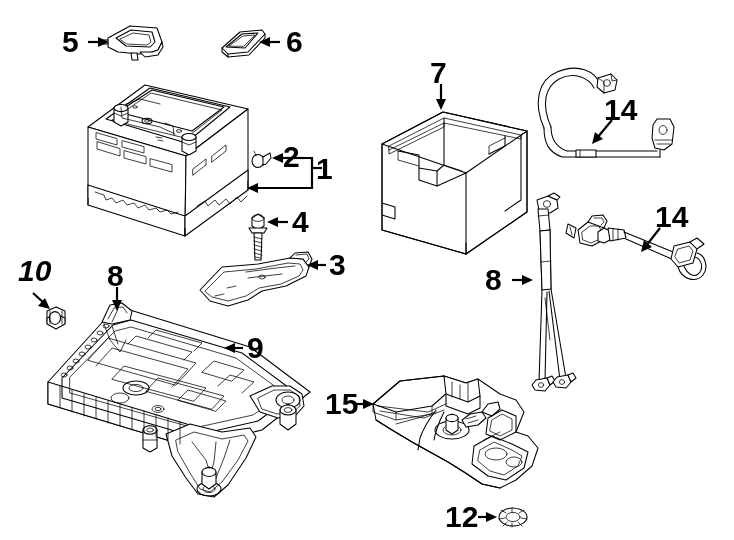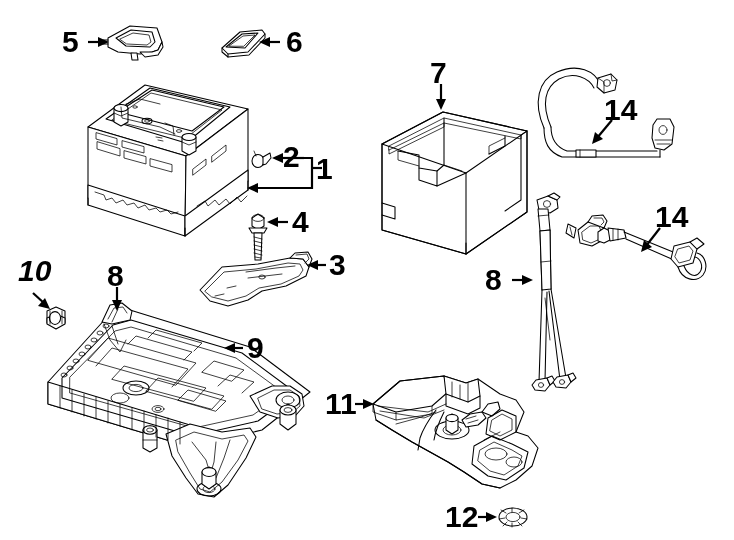--- a/index.html
+++ b/index.html
@@ -512,19 +512,19 @@
   <div class="callout" style="left:316px; top:154px;">1</div>
   <div class="callout" style="left:283px; top:142px;">2</div>
   <div class="callout" style="left:329px; top:250px;">3</div>
   <div class="callout" style="left:292px; top:207px;">4</div>
   <div class="callout" style="left:62px;  top:27px;">5</div>
   <div class="callout" style="left:286px; top:27px;">6</div>
   <div class="callout" style="left:430px; top:58px;">7</div>
   <div class="callout" style="left:107px; top:261px;">8</div>
   <div class="callout" style="left:247px; top:333px;">9</div>
   <div class="callout" style="left:18px;  top:256px;font-style:italic;">10</div>
-  <div class="callout" style="left:325px; top:389px;">11</div>
+  <div class="callout" style="left:325px; top:389px;">15</div>
   <div class="callout" style="left:445px; top:502px;text-align:right;">12</div>
   <div class="callout" style="left:485px; top:265px;">8</div>
   <div class="callout" style="left:655px; top:202px;">14</div>
   <div class="callout" style="left:604px; top:95px;">14</div>
 
 </div>
 
 </body></html>

